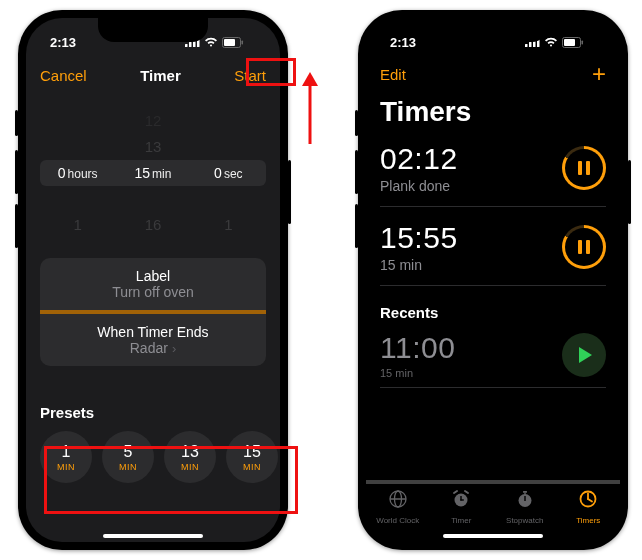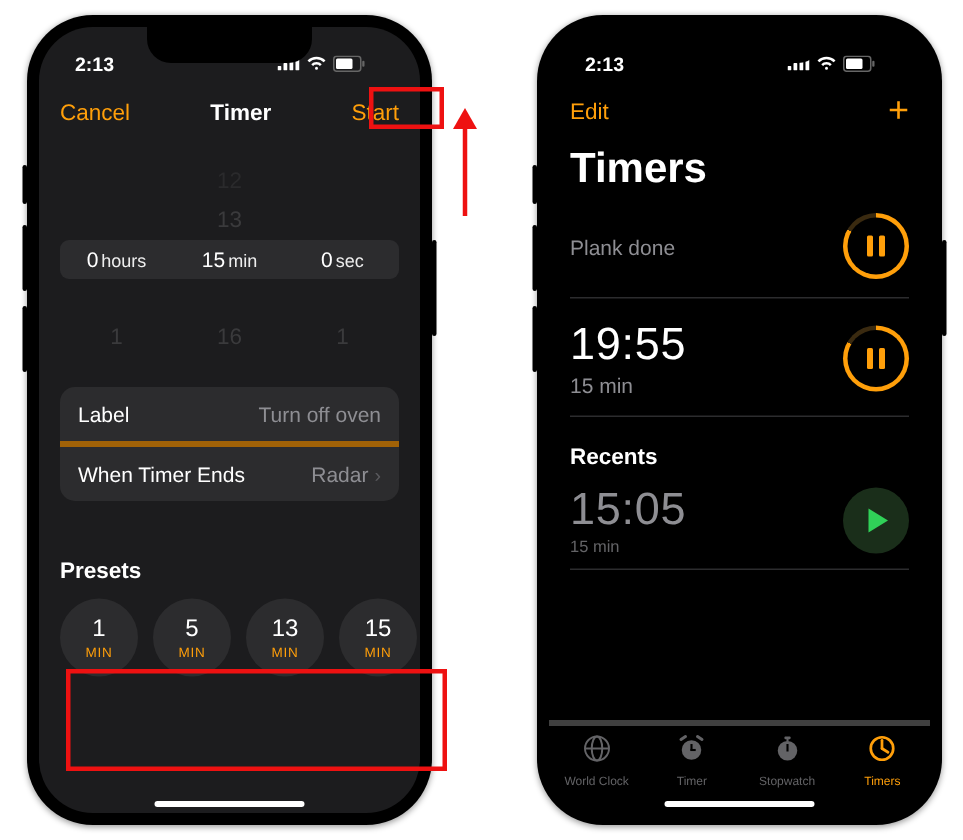--- a/index.html
+++ b/index.html
@@ -62,21 +62,21 @@
   .pk-sel {
     position: absolute; top: 52px; left: 0; right: 0; height: 26px;
     background: #2c2c2e; border-radius: 6px;
     display: flex; align-items: center; font-size: 14px;
   }
   .pk-sel .seg { flex: 1; text-align: center; }
   .pk-sel .seg .num { font-weight: 500; color: #fff; }
   .pk-sel .seg .unit { font-size: 12px; color: #eee; margin-left: 2px; }
 
   .settings { margin-top: 20px; background: #2c2c2e; border-radius: 10px; overflow: hidden; }
-  .srow { display: flex; align-items: center; justify-content: space-between; padding: 10px 12px; font-size: 14px; }
+  .srow { display: flex; align-items: center; justify-content: space-between; padding: 10px 12px; font-size: 14px; flex-direction: column; }
   .srow + .srow { border-top: 4px solid #a16207; }
   .srow .lbl { color: #fff; }
   .srow .val { color: #8e8e93; display: flex; align-items: center; gap: 4px; }
   .chev { color: #5a5a5e; font-size: 13px; }
 
   .section-h { margin-top: 38px; font-size: 15px; font-weight: 600; }
   .presets { margin-top: 10px; display: flex; gap: 10px; }
   .preset {
     flex: 1; aspect-ratio: 1/1; max-width: 52px; height: 52px;
     background: #2c2c2e; border-radius: 50%;
@@ -271,48 +271,49 @@
     </div>
     <div class="content">
       <div class="navrow b">
         <span class="nav-c">Edit</span>
         <span class="plus">+</span>
       </div>
       <div class="titleB">Timers</div>
 
       <div class="timer-row">
         <div class="timer-txt">
+          <div class="big">02:12</div>
           <div class="sub">Plank done</div>
         </div>
         <div class="ring orange">
             <div class="pause">
               <span></span>
               <span></span>
             </div>
           </div>
       </div>
       <div class="sep"></div>
       <div class="timer-row">
         <div class="timer-txt">
-          <div class="big">19:55</div>
+          <div class="big">15:55</div>
           <div class="sub">15 min</div>
         </div>
         <div class="ring orange">
             <div class="pause">
               <span></span>
               <span></span>
             </div>
           </div>
       </div>
       <div class="sep"></div>
 
       <div class="recents-h">Recents</div>
       <div class="recent-row">
         <div class="timer-txt">
-          <div class="big">15:05</div>
+          <div class="big">11:00</div>
           <div class="sub">15 min</div>
         </div>
         <div class="playbtn">
             <div class="playtri"></div>
           </div>
       </div>
       <div class="sep"></div>
     </div>
 
     <div class="tabbar">

